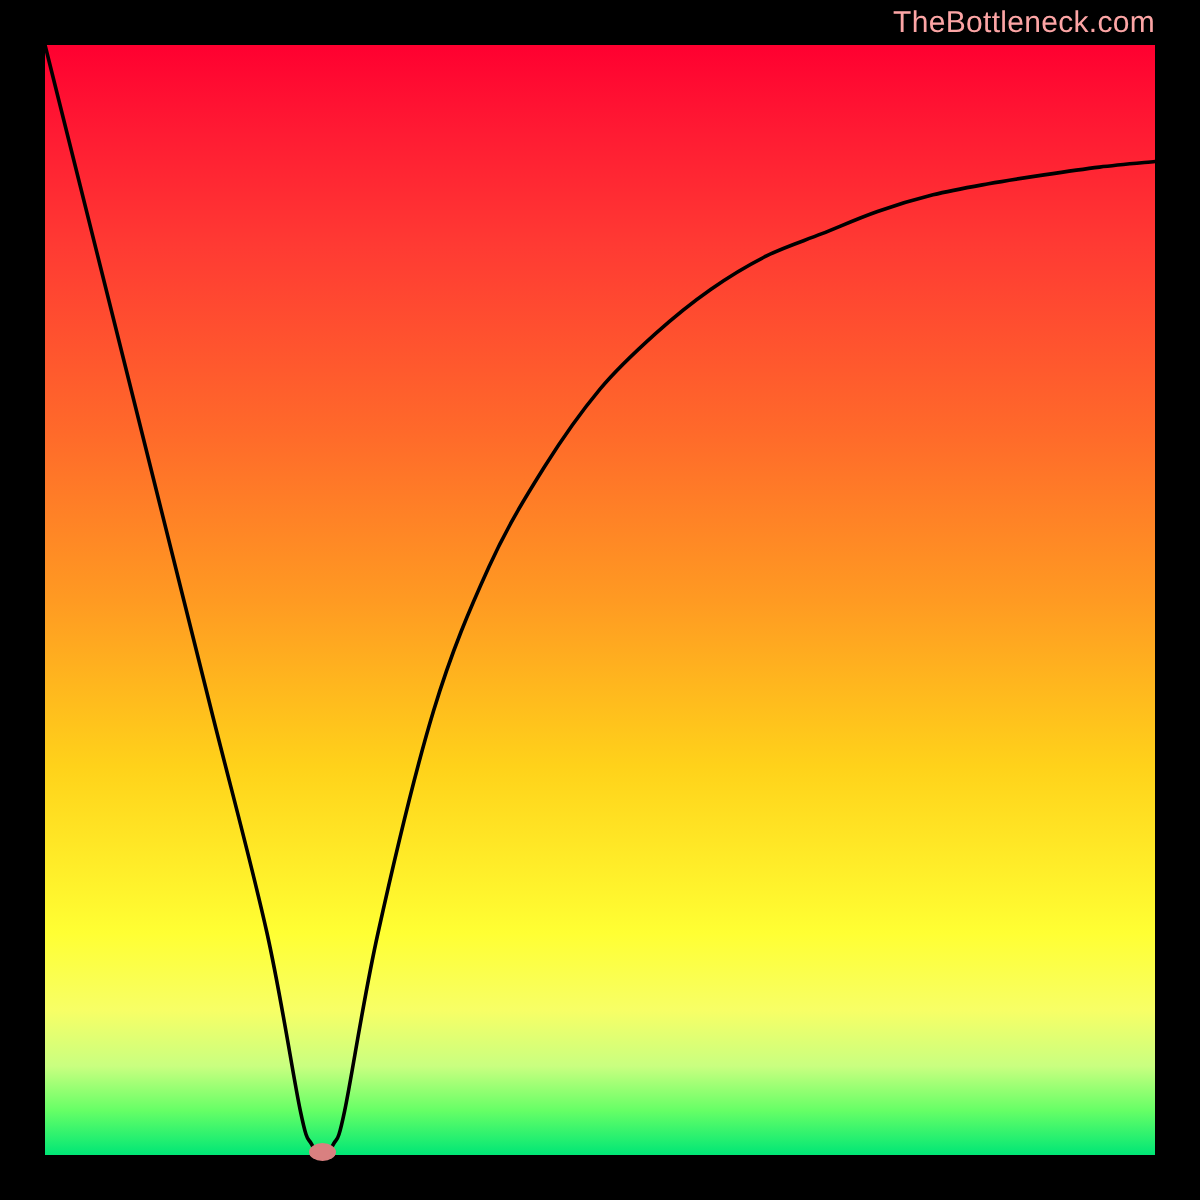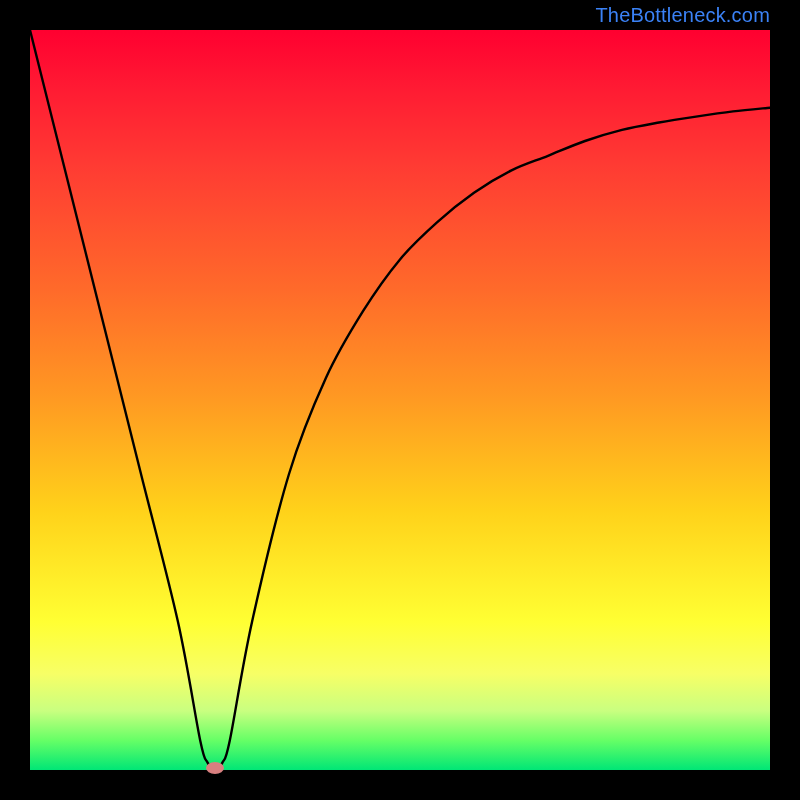--- a/index.html
+++ b/index.html
@@ -35,21 +35,21 @@
       #f7ff66 87%,
       #c9ff80 92%,
       #66ff66 96%,
       #00e676 100%
     );
   }
   .watermark {
     position: absolute;
     top: 4px;
     right: 30px;
-    color: #3b82f6;
+    color: #fca5a5;
     font-size: 20px;
     font-weight: 500;
     letter-spacing: 0.2px;
     user-select: none;
   }
   svg.curve {
     position: absolute;
     left: 0;
     top: 0;
     width: 740px;

